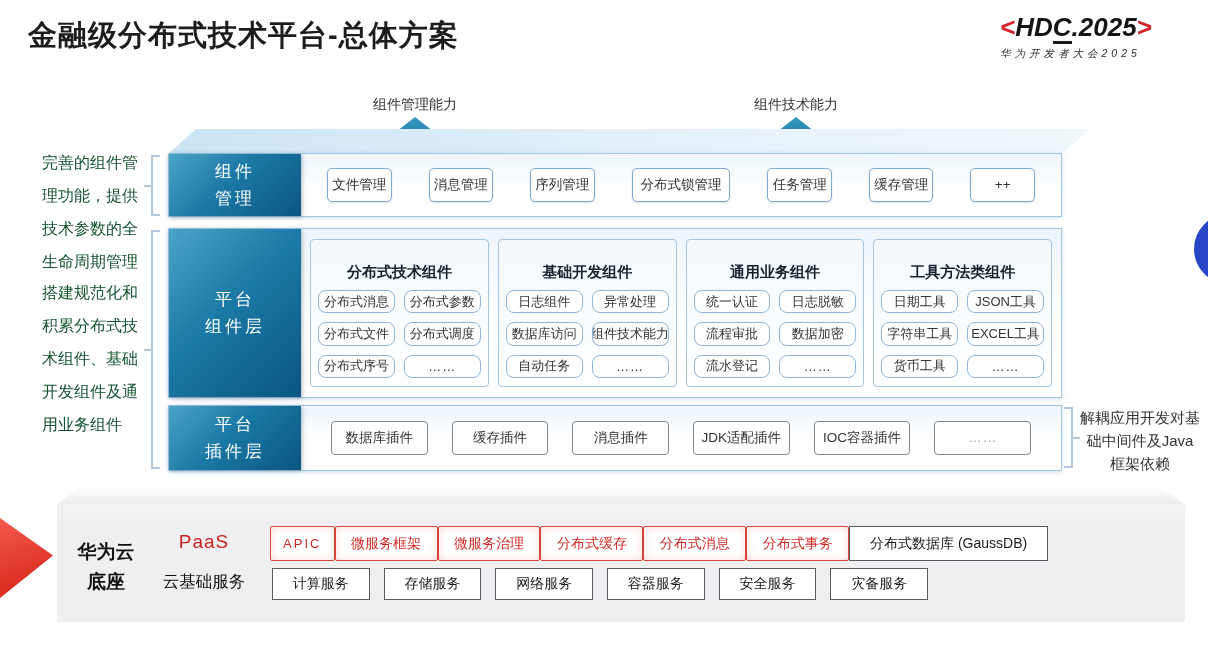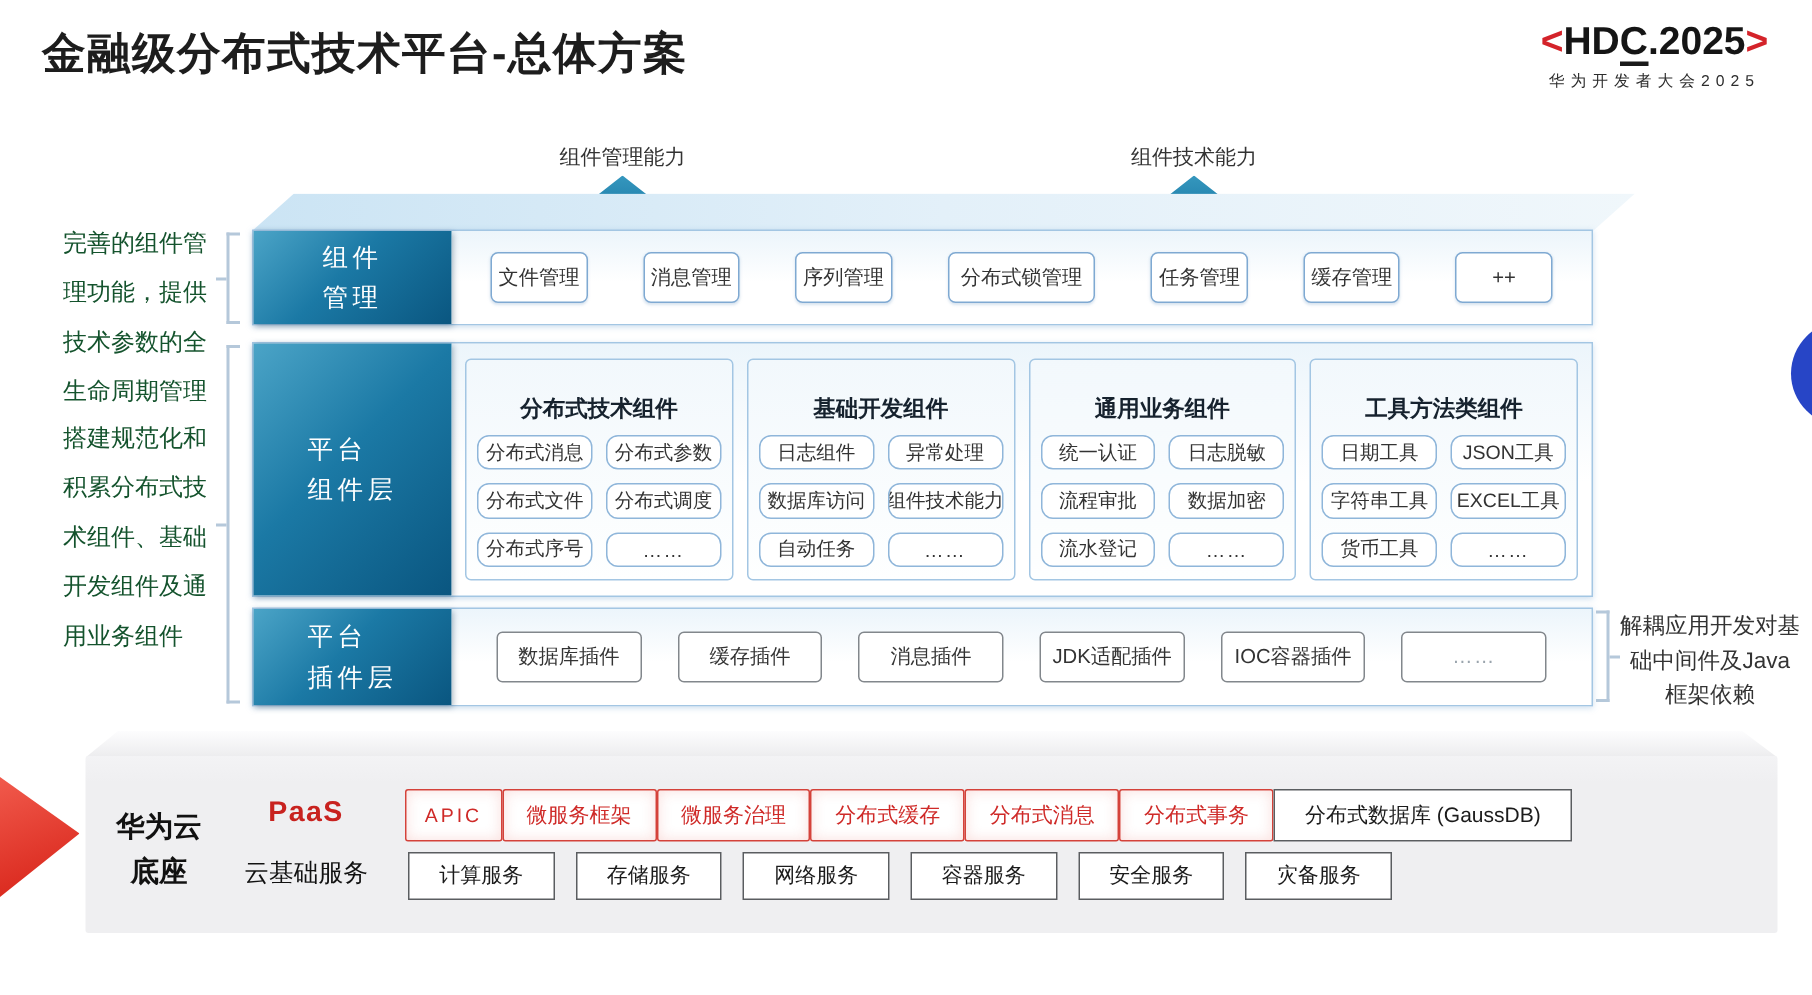--- a/index.html
+++ b/index.html
@@ -2,21 +2,21 @@
 <html><head>
 <meta charset="utf-8">
 <style>
   html,body{margin:0;padding:0;}
   body{
     width:1208px;height:663px;position:relative;overflow:hidden;
     background:#ffffff;font-family:"Liberation Sans",sans-serif;color:#333;
   }
   
   .page-title{position:absolute;left:28px;top:16px;font-size:29px;font-weight:800;color:#1d1d1d;letter-spacing:1px;}
-  .hdc-logo{position:absolute;right:2px;top:12px;width:206px;text-align:center;}
+  .hdc-logo{position:absolute;right:2px;top:12px;width:206px;font-style:italic;}
   .hdc-main{font-size:26px;font-weight:700;color:#151515;white-space:nowrap;}
   .hdc-main .angle{color:#d4232a;}
   .hdc-main .c-underline{display:inline-block;border-bottom:3px solid #1a1a1a;line-height:1.05;}
   .hdc-sub{font-size:10.5px;letter-spacing:4px;color:#2d2d2d;margin-top:3px;white-space:nowrap;}
   
   .cap{position:absolute;width:130px;text-align:center;top:96px;}
   .cap.cap-1{left:350px;}
   .cap.cap-2{left:731px;}
   .cap-label{font-size:14px;color:#333;margin-bottom:3px;}
   .cap-arrow{width:48px;height:41px;margin:0 auto;
@@ -28,21 +28,21 @@
     clip-path:polygon(28px 0,100% 0,894px 100%,0 100%);}
   
   .layer{position:absolute;left:168px;width:894px;display:flex;
     border:1px solid #a3c6e3;background:linear-gradient(180deg,#ecf5fb 0%,#ffffff 55%);
     box-shadow:0 1px 4px rgba(110,160,205,.35);box-sizing:border-box;}
   .layer-1{top:153px;height:64px;}
   .layer-2{top:228px;height:170px;}
   .layer-3{top:405px;height:66px;}
   .layer-label{flex:0 0 132px;display:flex;align-items:center;justify-content:center;
     background:linear-gradient(135deg,#4ba4c7 0%,#1b79a5 45%,#0a5680 100%);
-    color:#fff;font-size:17px;letter-spacing:3px;line-height:27px;text-align:left;
+    color:#fff;font-size:17px;letter-spacing:3px;line-height:27px;text-align:center;
     white-space:pre-line;box-shadow:1px 1px 4px rgba(0,40,70,.35);}
   .layer-items{flex:1;display:flex;align-items:center;gap:37px;padding:0 26px;}
   .chip{flex:1;height:34px;line-height:32px;text-align:center;white-space:nowrap;
     border:1px solid #7fa9d2;border-radius:5px;background:#fff;font-size:13.5px;color:#333;
     box-shadow:0 1px 2px rgba(120,160,200,.3);box-sizing:border-box;overflow:hidden;}
   .chip.wide{flex:1.55;}
   .layer-3 .layer-items{gap:24px;padding:0 30px;}
   .layer-3 .chip{border:1px solid #82878c;border-radius:4px;box-shadow:none;}
   .etc{color:#9aa4ad;letter-spacing:1px;}
   
@@ -71,21 +71,21 @@
     clip-path:polygon(0 0,100% 47%,0 100%);}
   
   .found-band{position:absolute;left:57px;top:487px;width:1128px;height:18px;
     background:linear-gradient(180deg,#fdfdfe 0%,#ececee 100%);
     clip-path:polygon(22px 0,calc(100% - 24px) 0,100% 100%,0 100%);}
   .found-panel{position:absolute;left:57px;top:504px;width:1128px;height:118px;
     background:linear-gradient(180deg,#f3f3f5 0%,#efeff1 15%);border-radius:2px;}
   .hw-label{position:absolute;left:16px;top:33px;width:66px;text-align:center;
     font-size:19px;font-weight:700;color:#111;line-height:30px;white-space:pre-line;}
   .paas-label{position:absolute;left:112px;top:27px;width:70px;text-align:center;
-    font-size:19px;font-weight:700;color:#c8221f;letter-spacing:1px;}
+    font-size:19px;font-weight:400;color:#c8221f;letter-spacing:1px;}
   .iaas-label{position:absolute;left:93px;top:67px;width:108px;text-align:center;font-size:16.5px;color:#111;}
   .paas-row{position:absolute;left:213px;top:22px;width:778px;height:35px;display:flex;}
   .iaas-row{position:absolute;left:215px;top:64px;width:656px;height:32px;display:flex;gap:14px;}
   .rchip{flex:1;display:flex;align-items:center;justify-content:center;
     border:1.5px solid #d4423a;border-radius:2px;background:#fff;color:#cf2a28;font-size:14px;
     box-shadow:inset 0 0 9px rgba(226,72,60,.18);white-space:nowrap;box-sizing:border-box;}
   .rchip.apic{flex:.62;letter-spacing:2px;font-size:13px;}
   .kchip{flex:1;display:flex;align-items:center;justify-content:center;
     border:1px solid #5a5d60;background:#fff;color:#1b1b1b;font-size:14px;white-space:nowrap;box-sizing:border-box;}
   .kchip.gauss{flex:1.95;}

